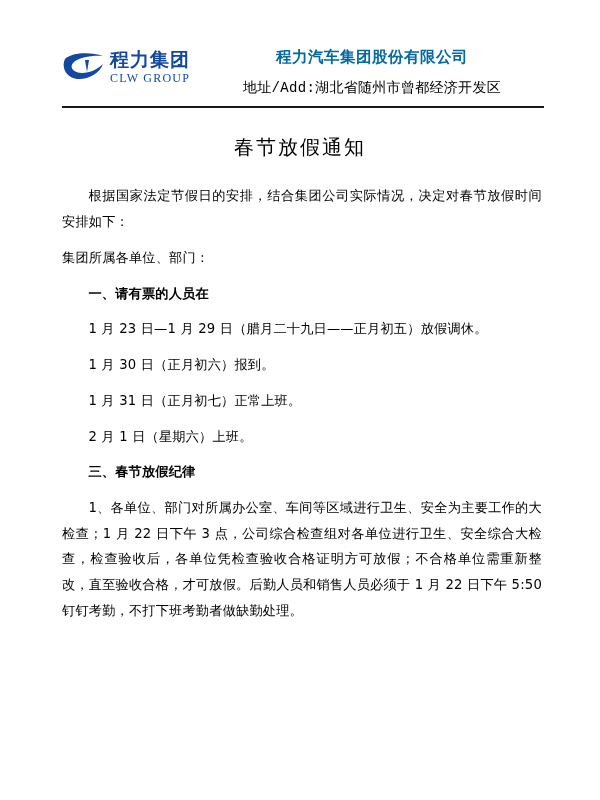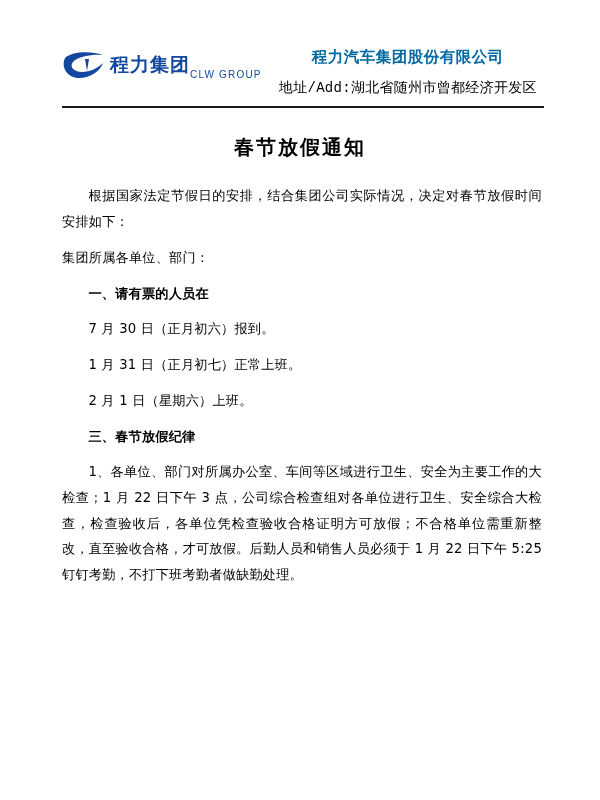--- a/index.html
+++ b/index.html
@@ -39,37 +39,37 @@
   .logo-mark {
     width: 46px;
     height: 34px;
     position: relative;
     flex: 0 0 auto;
   }
   .logo-mark svg { display: block; }
   .logo-text {
     margin-left: 2px;
     display: flex;
-    flex-direction: row;
+    flex-direction: column;
     justify-content: center;
   }
   .logo-cn {
     font-family: "DejaVu Sans", sans-serif;
     font-weight: bold;
     font-size: 19px;
     letter-spacing: 1px;
     color: #12489f;
     line-height: 1.05;
   }
   .logo-en {
-    font-family: Liberation Sans, sans-serif;
-    font-size: 10px;
+    font-family: Liberation Serif, serif;
+    font-size: 12px;
     letter-spacing: 1.2px;
     color: #12489f;
-    margin-top: 14px;
+    margin-top: 1px;
   }
   .company-block {
     flex: 1 1 auto;
     text-align: center;
     padding-left: 10px;
     padding-top: 2px;
   }
   .company-name {
     font-family: "DejaVu Sans", sans-serif;
     font-weight: bold;
@@ -87,21 +87,21 @@
   }
   .rule {
     margin: 9px 56px 0 62px;
     border-top: 2.5px solid #1a1a1a;
   }
 
   
   .doc-title {
     text-align: center;
     font-family: "DejaVu Sans", sans-serif;
-    font-weight: bold;
+    font-weight: normal;
     font-size: 20px;
     letter-spacing: 2px;
     margin: 26px 0 22px 0;
   }
   .content {
     padding: 0 58px 0 62px;
     box-sizing: border-box;
   }
   p.para {
     margin: 0 0 10px 0;
@@ -149,22 +149,23 @@
   <div class="rule"></div>
 
   <div class="doc-title">春节放假通知</div>
 
   <div class="content">
     <p class="para indent">根据国家法定节假日的安排，结合集团公司实际情况，决定对春节放假时间安排如下：</p>
     <p class="para">集团所属各单位、部门：</p>
 
     <p class="heading">一、请有票的人员在</p>
 
-    <p class="para indent">7 月 30 日（正月初六）报到。</p>
+    <p class="para indent">1 月 23 日—1 月 29 日（腊月二十九日——正月初五）放假调休。</p>
+    <p class="para indent">1 月 30 日（正月初六）报到。</p>
     <p class="para indent">1 月 31 日（正月初七）正常上班。</p>
     <p class="para indent">2 月 1 日（星期六）上班。</p>
 
     <p class="heading">三、春节放假纪律</p>
-    <p class="para indent">1、各单位、部门对所属办公室、车间等区域进行卫生、安全为主要工作的大检查；1 月 22 日下午 3 点，公司综合检查组对各单位进行卫生、安全综合大检查，检查验收后，各单位凭检查验收合格证明方可放假；不合格单位需重新整改，直至验收合格，才可放假。后勤人员和销售人员必须于 1 月 22 日下午 5:25 钉钉考勤，不打下班考勤者做缺勤处理。</p>
+    <p class="para indent">1、各单位、部门对所属办公室、车间等区域进行卫生、安全为主要工作的大检查；1 月 22 日下午 3 点，公司综合检查组对各单位进行卫生、安全综合大检查，检查验收后，各单位凭检查验收合格证明方可放假；不合格单位需重新整改，直至验收合格，才可放假。后勤人员和销售人员必须于 1 月 22 日下午 5:50 钉钉考勤，不打下班考勤者做缺勤处理。</p>
 
   </div>
 
 </div>
 
 </body></html>

